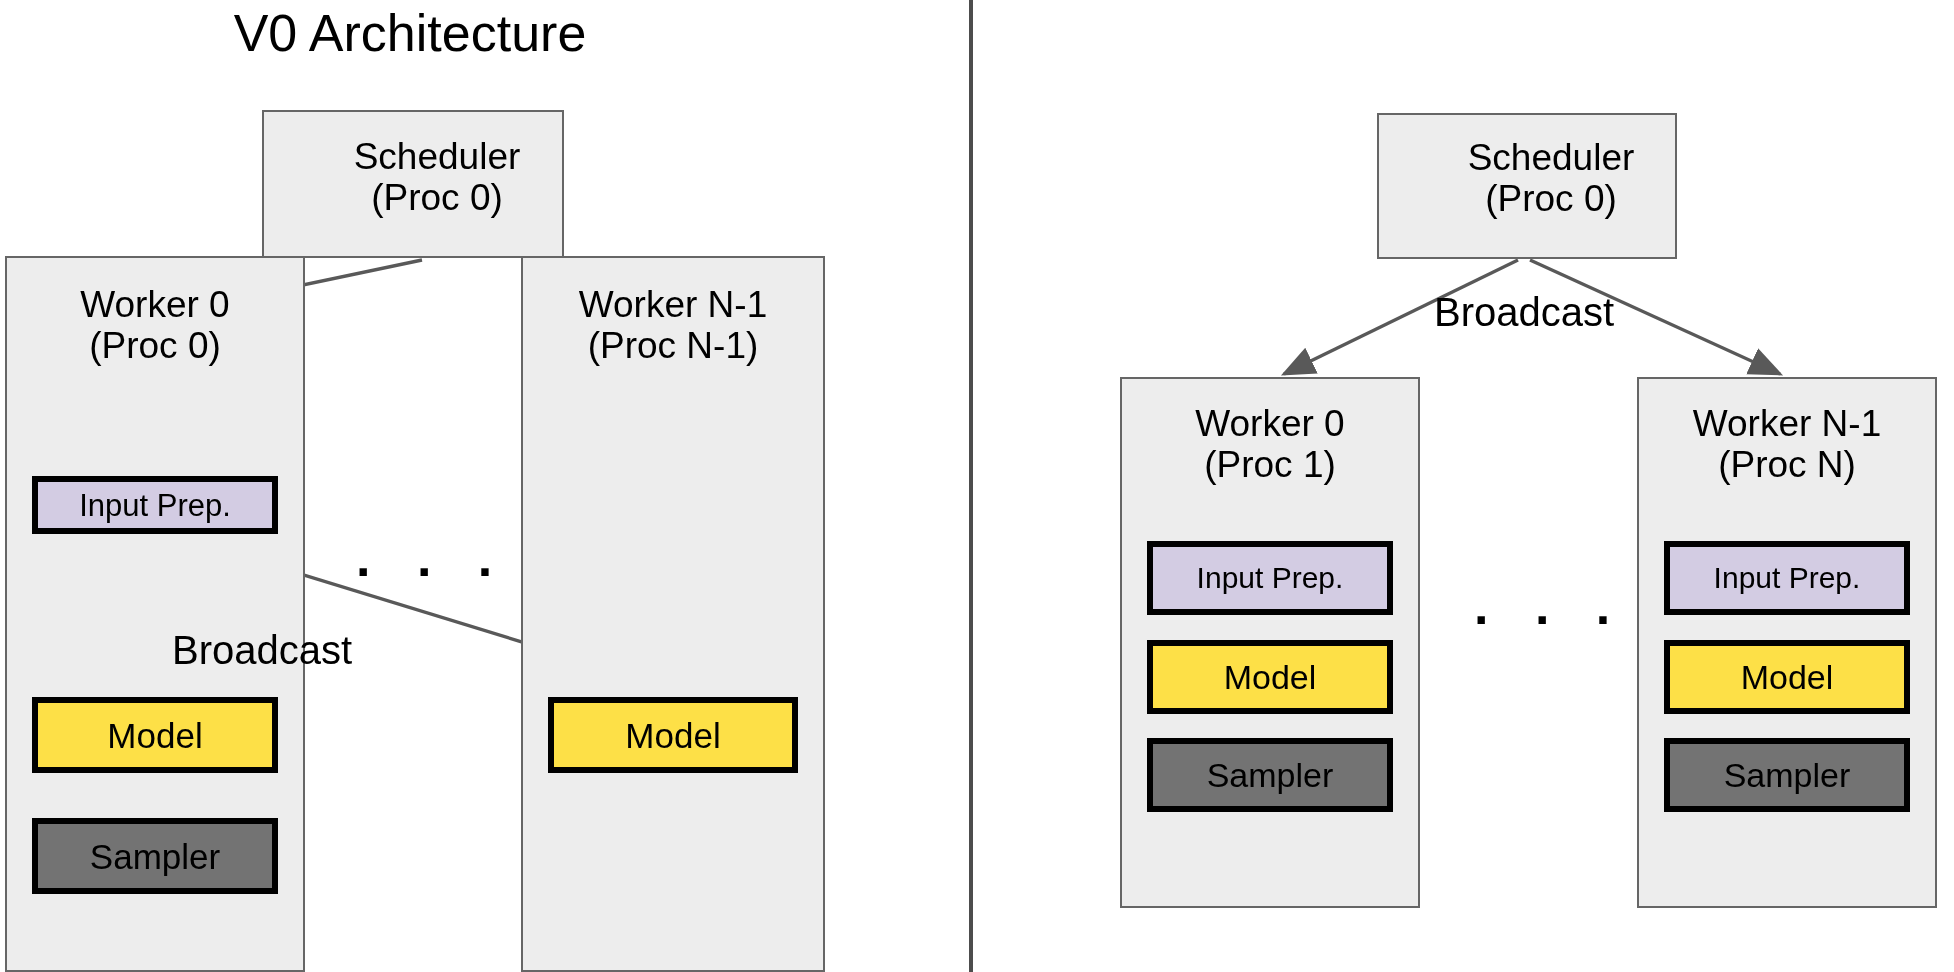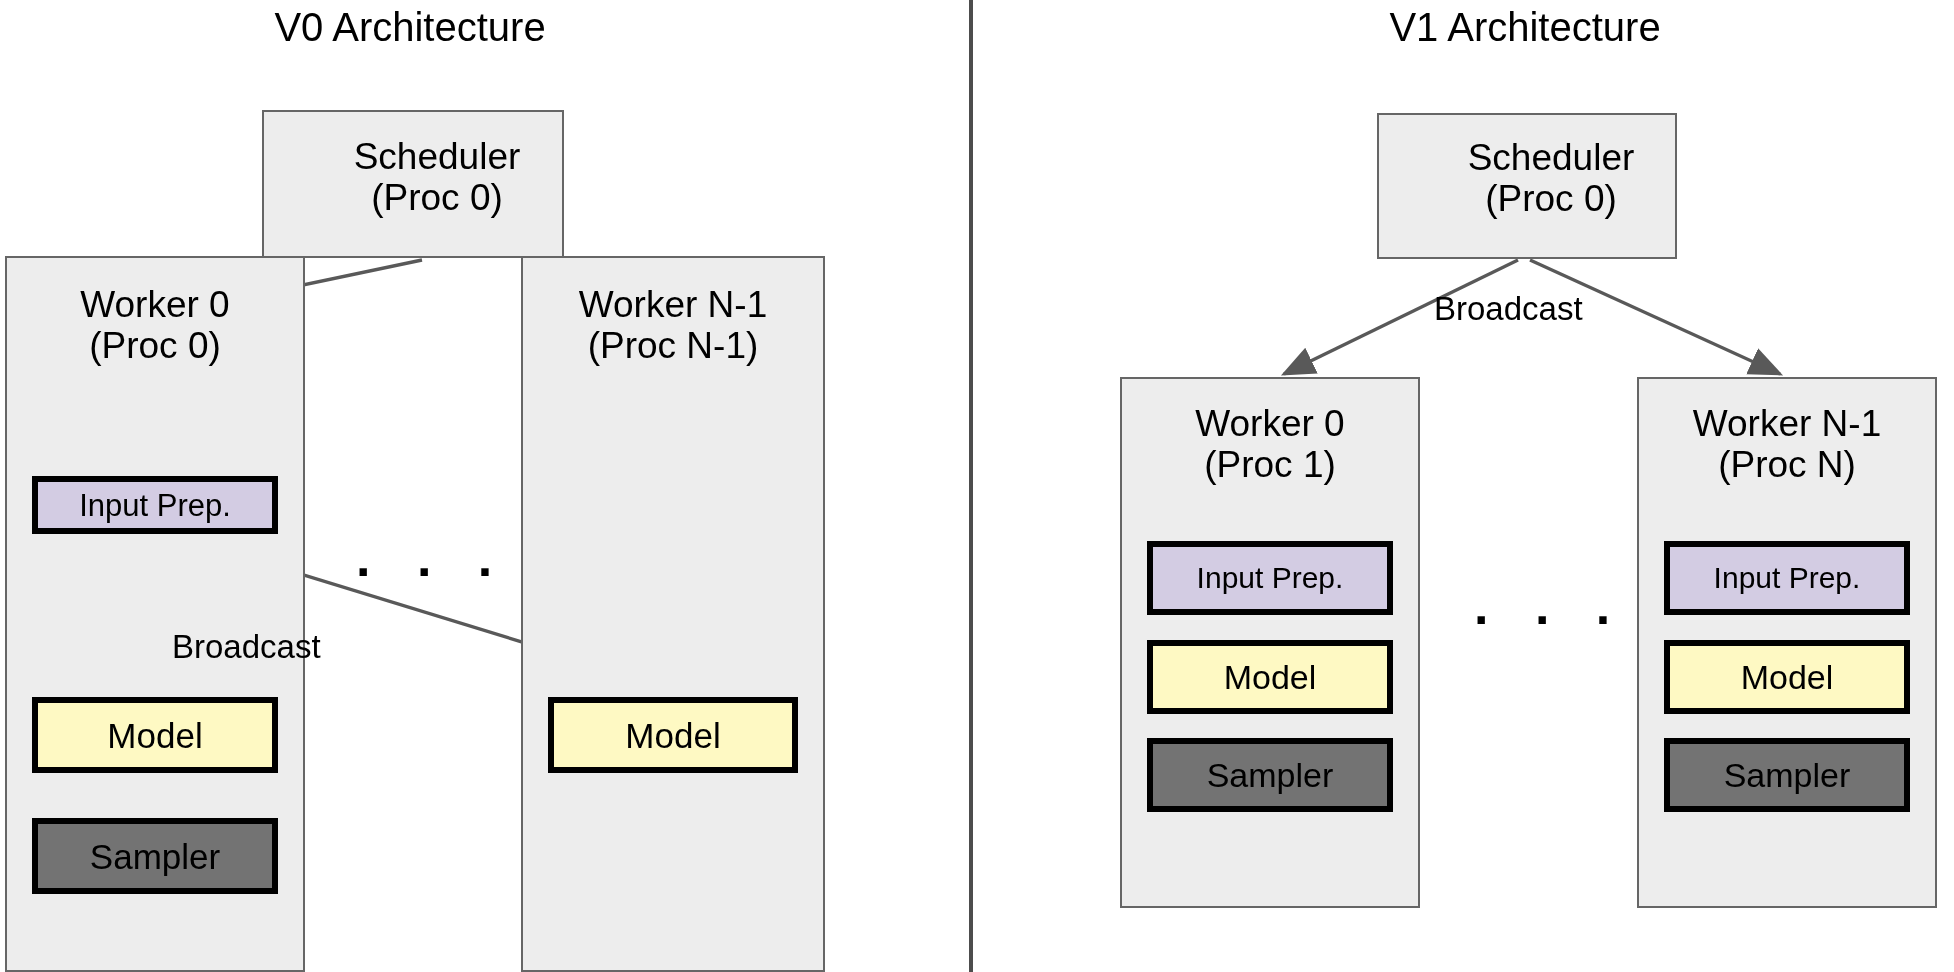--- a/index.html
+++ b/index.html
@@ -11,21 +11,21 @@
     position: relative;
     width: 1954px;
     height: 972px;
     background: #ffffff;
     font-family: "Liberation Sans", sans-serif;
     overflow: hidden;
   }
   .panel-title {
     position: absolute;
     text-align: center;
-    font-size: 40px;
+    font-size: 52px;
     color: #000000;
     line-height: 1.05;
     white-space: nowrap;
   }
   .divider {
     position: absolute;
     background: #4d4d4d;
   }
   .box {
     position: absolute;
@@ -55,25 +55,25 @@
     border: 6px solid #000000;
     display: flex;
     align-items: center;
     justify-content: center;
   }
   .inner span {
     color: #000000;
     line-height: 1;
   }
   .c-input  { background: #d3cce3; }
-  .c-model  { background: #fef9c3; }
+  .c-model  { background: #fde047; }
   .c-sampler{ background: #737373; }
   .edge-label {
     position: absolute;
-    font-size: 33px;
+    font-size: 40px;
     color: #000000;
     white-space: nowrap;
   }
   .ellipsis {
     position: absolute;
     font-size: 52px;
     letter-spacing: 16px;
     color: #000000;
     font-weight: bold;
     line-height: 1;
@@ -139,21 +139,20 @@
 (Proc N-1)</div>
   </div>
   <div class="inner c-model" style="left:548px; top:697px; width:250px; height:76px;">
     <span style="font-size:35px;">Model</span>
   </div>
 
   <div class="ellipsis" style="left:356px; top:532px;">. . .</div>
 
   <div class="edge-label" style="left:172px; top:628px;">Broadcast</div>
 
-  <div class="panel-title" style="left:1310px; top:6px; width:430px;">V1 Architecture</div>
 
   <div class="box" style="left:1377px; top:113px; width:300px; height:146px;">
     <div class="box-label sched-label" style="top:22px;">Scheduler
 (Proc 0)</div>
   </div>
 
   <div class="edge-label" style="left:1434px; top:290px;">Broadcast</div>
 
   <div class="box" style="left:1120px; top:377px; width:300px; height:531px;">
     <div class="box-label container-label" style="top:24px;">Worker 0

